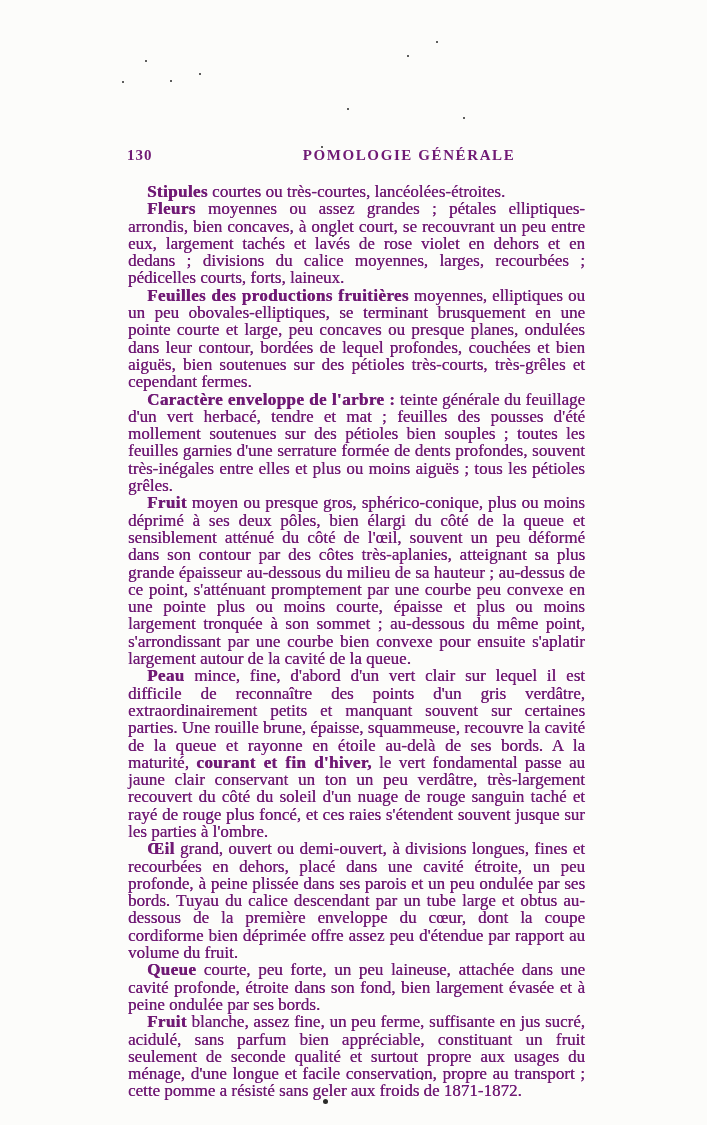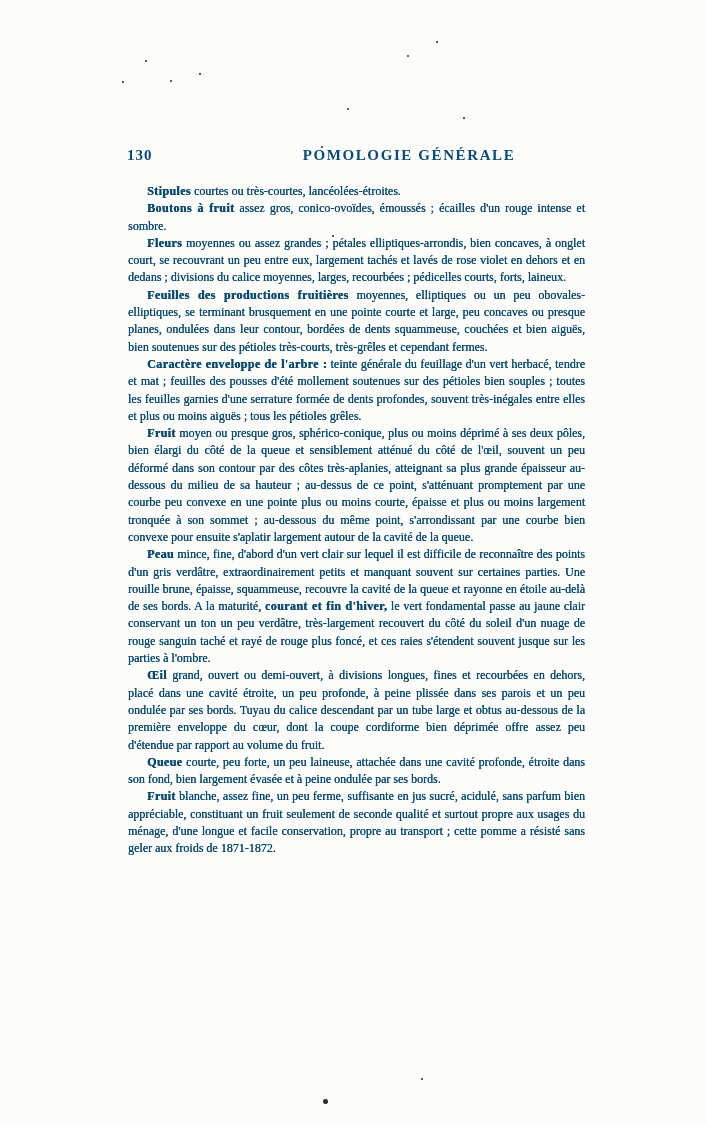--- a/index.html
+++ b/index.html
@@ -2,21 +2,21 @@
 <html lang="fr"><head>
 <meta charset="utf-8">
 <style>
   html, body { margin: 0; padding: 0; background: #e9e9e7; }
   .page {
     position: relative;
     width: 707px;
     height: 1125px;
     margin: 0 auto;
     background: #fcfcfa;
-    color: #0c4a6e;
+    color: #701a75;
     font-family: "Liberation Serif", serif;
     overflow: hidden;
   }
   .page-number {
     position: absolute;
     left: 127px;
     top: 147px;
     font-size: 15px;
     font-weight: bold;
     letter-spacing: 1px;
@@ -32,21 +32,21 @@
     letter-spacing: 1.6px;
     white-space: nowrap;
     text-align: right;
   }
   .text-block {
     position: absolute;
     left: 128px;
     top: 183px;
     width: 457px;
     text-align: justify;
-    font-size: 12px;
+    font-size: 17px;
     line-height: 17.3px;
     text-shadow: 0.25px 0 0 currentColor;
   }
   .para {
     margin: 0;
     padding: 0;
     text-indent: 19px;
   }
   .para b {
     letter-spacing: 0.4px;
@@ -60,23 +60,22 @@
 </style>
 </head>
 <body>
 
 <div class="page">
   <span class="page-number">130</span>
   <h1 class="running-title">POMOLOGIE GÉNÉRALE</h1>
 
   <main class="text-block">
       <p class="para"><b>Stipules</b><span> courtes ou très-courtes, lancéolées-étroites.</span></p>
-      <p class="para"><b>Boutons à fruit</b><span> assez gros, conico-ovoïdes, émoussés ; écailles d'un rouge intense et sombre.</span></p>
       <p class="para"><b>Fleurs</b><span> moyennes ou assez grandes ; pétales elliptiques-arrondis, bien concaves, à onglet court, se recouvrant un peu entre eux, largement tachés et lavés de rose violet en dehors et en dedans ; divisions du calice moyennes, larges, recourbées ; pédicelles courts, forts, laineux.</span></p>
-      <p class="para"><b>Feuilles des productions fruitières</b><span> moyennes, elliptiques ou un peu obovales-elliptiques, se terminant brusquement en une pointe courte et large, peu concaves ou presque planes, ondulées dans leur contour, bordées de dents squammeuse, couchées et bien aiguës, bien soutenues sur des pétioles très-courts, très-grêles et cependant fermes.</span></p>
+      <p class="para"><b>Feuilles des productions fruitières</b><span> moyennes, elliptiques ou un peu obovales-elliptiques, se terminant brusquement en une pointe courte et large, peu concaves ou presque planes, ondulées dans leur contour, bordées de lequel profondes, couchées et bien aiguës, bien soutenues sur des pétioles très-courts, très-grêles et cependant fermes.</span></p>
       <p class="para"><b>Caractère enveloppe de l'arbre :</b><span> teinte générale du feuillage d'un vert herbacé, tendre et mat ; feuilles des pousses d'été mollement soutenues sur des pétioles bien souples ; toutes les feuilles garnies d'une serrature formée de dents profondes, souvent très-inégales entre elles et plus ou moins aiguës ; tous les pétioles grêles.</span></p>
       <p class="para"><b>Fruit</b><span> moyen ou presque gros, sphérico-conique, plus ou moins déprimé à ses deux pôles, bien élargi du côté de la queue et sensiblement atténué du côté de l'œil, souvent un peu déformé dans son contour par des côtes très-aplanies, atteignant sa plus grande épaisseur au-dessous du milieu de sa hauteur ; au-dessus de ce point, s'atténuant promptement par une courbe peu convexe en une pointe plus ou moins courte, épaisse et plus ou moins largement tronquée à son sommet ; au-dessous du même point, s'arrondissant par une courbe bien convexe pour ensuite s'aplatir largement autour de la cavité de la queue.</span></p>
       <p class="para"><b>Peau</b><span> mince, fine, d'abord d'un vert clair sur lequel il est difficile de reconnaître des points d'un gris verdâtre, extraordinairement petits et manquant souvent sur certaines parties. Une rouille brune, épaisse, squammeuse, recouvre la cavité de la queue et rayonne en étoile au-delà de ses bords. A la maturité, </span><b>courant et fin d'hiver,</b><span> le vert fondamental passe au jaune clair conservant un ton un peu verdâtre, très-largement recouvert du côté du soleil d'un nuage de rouge sanguin taché et rayé de rouge plus foncé, et ces raies s'étendent souvent jusque sur les parties à l'ombre.</span></p>
       <p class="para"><b>Œil</b><span> grand, ouvert ou demi-ouvert, à divisions longues, fines et recourbées en dehors, placé dans une cavité étroite, un peu profonde, à peine plissée dans ses parois et un peu ondulée par ses bords. Tuyau du calice descendant par un tube large et obtus au-dessous de la première enveloppe du cœur, dont la coupe cordiforme bien déprimée offre assez peu d'étendue par rapport au volume du fruit.</span></p>
       <p class="para"><b>Queue</b><span> courte, peu forte, un peu laineuse, attachée dans une cavité profonde, étroite dans son fond, bien largement évasée et à peine ondulée par ses bords.</span></p>
       <p class="para"><b>Fruit</b><span> blanche, assez fine, un peu ferme, suffisante en jus sucré, acidulé, sans parfum bien appréciable, constituant un fruit seulement de seconde qualité et surtout propre aux usages du ménage, d'une longue et facile conservation, propre au transport ; cette pomme a résisté sans geler aux froids de 1871-1872.</span></p>
     </main>
 <div class="speck" style="left: 145px; top: 60px; width: 2px; height: 2px;"></div>
     <div class="speck" style="left: 199px; top: 73px; width: 2px; height: 2px;"></div>
     <div class="speck" style="left: 170px; top: 80px; width: 2px; height: 2px;"></div>

